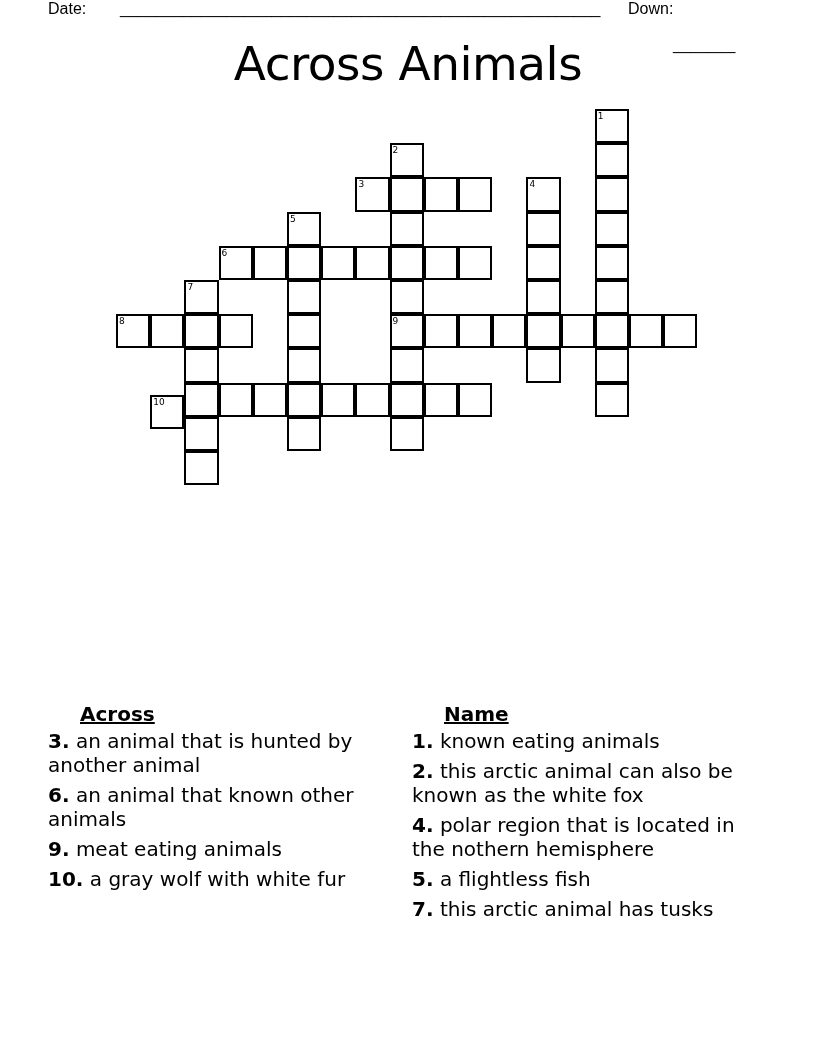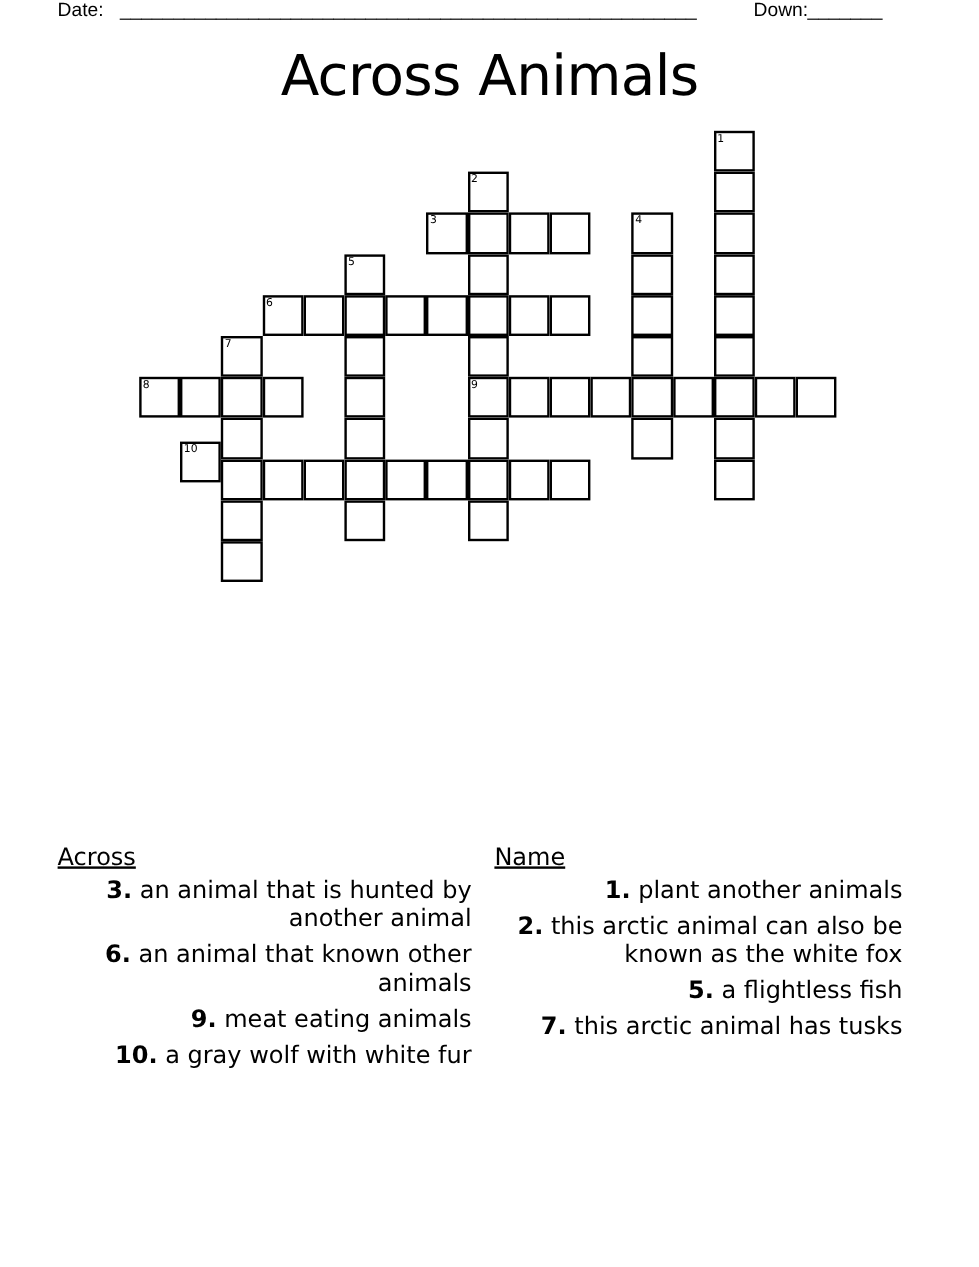--- a/index.html
+++ b/index.html
@@ -1,32 +1,32 @@
 <!DOCTYPE html>
 <html><head>
 <meta charset="utf-8">
 <style>
   html, body { margin: 0; padding: 0; background: #ffffff; }
   body { width: 816px; height: 1056px; position: relative; overflow: hidden; color: #000; }
   .hdr { position: absolute; top: 0; font-family: "Liberation Sans", sans-serif; font-size: 16px; line-height: 18px; }
   #name-label { left: 48px; }
-  #name-line { left: 100px; }
+  #name-line { left: 120px; }
   #date-label { left: 628px; }
-  #date-line { left: 673px; }
+  #date-line { left: 673px; margin-top: 36px; }
   .title { position: absolute; top: 34px; left: 0; width: 816px; text-align: center;
            font-family: "DejaVu Sans", sans-serif; font-size: 47px; line-height: 60px; letter-spacing: -0.5px; }
   #grid { position: absolute; left: 0; top: 0; width: 816px; height: 520px; }
   .cell { position: absolute; width: 34.2px; height: 34.2px; box-sizing: border-box;
           border: 2px solid #000; background: #fff; margin-left: -1px; margin-top: -1px; }
   .num { position: absolute; left: 1px; top: 0px; font-family: "DejaVu Sans", sans-serif; font-size: 9px; line-height: 10px; }
   .clues { position: absolute; top: 702px; font-family: "DejaVu Sans", sans-serif; font-size: 20px; line-height: 24px; }
   #across { left: 48px; width: 345px; }
   #down { left: 412px; width: 340px; }
-  .clue-head { font-weight: normal; text-decoration: underline; margin-bottom: 3px; display: block; }
-  .clue { margin-bottom: 6px; text-align: right; }
+  .clue-head { font-weight: bold; text-decoration: underline; margin-bottom: 3px; display: block; margin-left: 32px; }
+  .clue { margin-bottom: 6px; }
   .clue b { font-weight: bold; }
 </style>
 </head>
 <body>
 
 <div class="hdr" id="name-label">Date:</div>
 <div class="hdr" id="name-line">______________________________________________________</div>
 <div class="hdr" id="date-label">Down:</div>
 <div class="hdr" id="date-line">_______</div>
 
@@ -99,38 +99,39 @@
       <span class="num">8</span>
     </div>
     <div class="cell" style="left: 151.2px; top: 315.2px;"></div>
     <div class="cell" style="left: 219.6px; top: 315.2px;"></div>
     <div class="cell" style="left: 424.8px; top: 315.2px;"></div>
     <div class="cell" style="left: 459px; top: 315.2px;"></div>
     <div class="cell" style="left: 493.2px; top: 315.2px;"></div>
     <div class="cell" style="left: 561.6px; top: 315.2px;"></div>
     <div class="cell" style="left: 630px; top: 315.2px;"></div>
     <div class="cell" style="left: 664.2px; top: 315.2px;"></div>
-    <div class="cell" style="left: 151.2px; top: 369px;">
+    <div class="cell" style="left: 151.2px; top: 396px;">
       <span class="num">10</span>
     </div>
     <div class="cell" style="left: 219.6px; top: 383.6px;"></div>
     <div class="cell" style="left: 253.8px; top: 383.6px;"></div>
     <div class="cell" style="left: 322.2px; top: 383.6px;"></div>
     <div class="cell" style="left: 356.4px; top: 383.6px;"></div>
     <div class="cell" style="left: 424.8px; top: 383.6px;"></div>
     <div class="cell" style="left: 459px; top: 383.6px;"></div>
   </div>
 
 <div class="clues" id="across">
   <span class="clue-head">Across</span>
   <div class="clue"><b>3.</b> <span>an animal that is hunted by another animal</span></div>
   <div class="clue"><b>6.</b> <span>an animal that known other animals</span></div>
   <div class="clue"><b>9.</b> <span>meat eating animals</span></div>
   <div class="clue"><b>10.</b> <span>a gray wolf with white fur</span></div>
 </div>
 
 <div class="clues" id="down">
   <span class="clue-head">Name</span>
-  <div class="clue"><b>1.</b> <span>plant another animals</span></div>
+  <div class="clue"><b>1.</b> <span>known eating animals</span></div>
   <div class="clue"><b>2.</b> <span>this arctic animal can also be known as the white fox</span></div>
+  <div class="clue"><b>4.</b> <span>polar region that is located in the nothern hemisphere</span></div>
   <div class="clue"><b>5.</b> <span>a flightless fish</span></div>
   <div class="clue"><b>7.</b> <span>this arctic animal has tusks</span></div>
 </div>
 
 </body></html>

